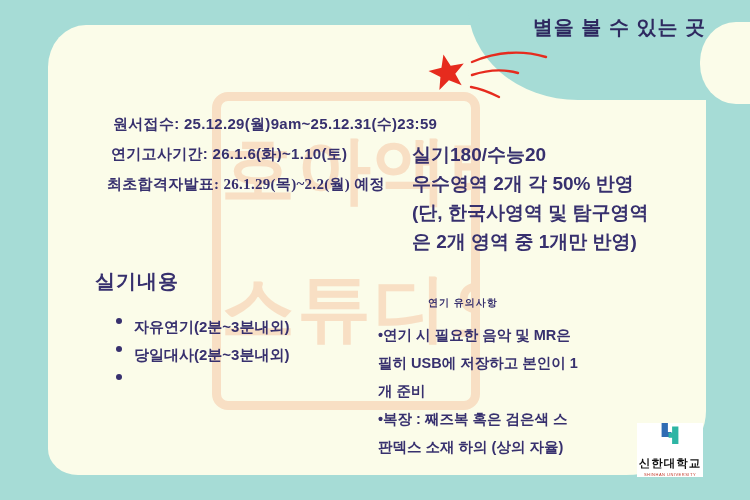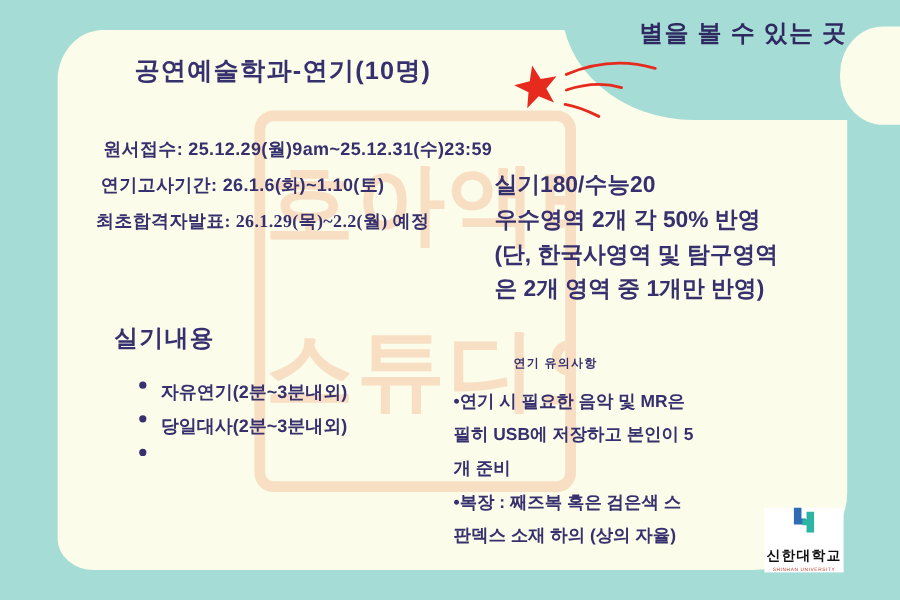--- a/index.html
+++ b/index.html
@@ -39,21 +39,21 @@
     position:absolute;left:112px;top:45px;
     font-size:21px;font-weight:bold;letter-spacing:1px;
   }
   .star-group{position:absolute;left:426px;top:46px;}
   .academy{
     position:absolute;left:480px;top:14px;width:226px;text-align:right;
     color:var(--academy-ink,#2e2960);font-weight:bold;
   }
   .academy .line1{font-size:20px;letter-spacing:1px;}
   .academy .line2{font-size:23px;letter-spacing:2px;margin-top:7px;}
-  .adm{position:absolute;font-size:15px;font-weight:bold;letter-spacing:.3px;white-space:nowrap;}
+  .adm{position:absolute;font-size:15px;font-weight:bold;letter-spacing:.3px;white-space:nowrap;margin-left:27px;}
   .adm0{left:86px;top:115px;}
   .adm1{left:84px;top:145px;}
   .adm2{left:80px;top:175px;font-family:Liberation Serif, serif;}
   .scoring{
     position:absolute;left:412px;top:140px;width:242px;text-align:left;
     font-size:19px;font-weight:bold;line-height:29px;white-space:nowrap;
   }
   .practical-heading{position:absolute;left:95px;top:268px;font-size:20px;font-weight:bold;letter-spacing:1px;}
   .practical-list{position:absolute;left:116px;top:318px;font-size:15px;font-weight:bold;}
   .practical-row{display:flex;align-items:flex-start;height:28px;white-space:nowrap;}
@@ -76,21 +76,20 @@
   <div class="card"></div>
 
   <div class="watermark">
     <div class="wm-line">호아액터</div>
     <div class="wm-line">스튜디오</div>
   </div>
 
   <div class="notch"></div>
   <div class="blob"></div>
 
-  <div class="title">공연예술학과-연기(10명)</div>
 
   <div class="star-group">
     <svg width="130" height="56" viewBox="0 0 130 56">
       <g transform="rotate(-12 22 30)">
         <polygon points="22,8 26.7,20.6 40,21 29.6,29.3 33.4,42 22,34.4 10.6,42 14.4,29.3 4,21 17.3,20.6" fill="var(--star-red,#e62b1e)"></polygon>
       </g>
       <path d="M46,16 C72,5 96,4 120,11" fill="none" stroke="var(--star-red,#e62b1e)" stroke-width="2.4" stroke-linecap="round"></path>
       <path d="M46,29 C64,23 78,23 92,27" fill="none" stroke="var(--star-red,#e62b1e)" stroke-width="2.4" stroke-linecap="round"></path>
       <path d="M45,41 C57,43 65,47 73,51" fill="none" stroke="var(--star-red,#e62b1e)" stroke-width="2.4" stroke-linecap="round"></path>
     </svg>
@@ -124,21 +123,21 @@
     </div>
     <div class="practical-row">
       <span class="dot"></span>
     </div>
   </div>
 
   <div class="notes-heading">연기 유의사항</div>
 
   <div class="notes">
     <div>•연기 시 필요한 음악 및 MR은</div>
-    <div>필히 USB에 저장하고 본인이 5</div>
+    <div>필히 USB에 저장하고 본인이 1</div>
     <div>개 준비</div>
     <div>•복장 : 째즈복 혹은 검은색 스</div>
     <div>판덱스 소재 하의 (상의 자율)</div>
   </div>
 
   <div class="uni-logo">
     <svg width="28" height="25" viewBox="0 0 34 30">
       <path d="M5,0 h9 v13 h5 v7 h-14 z" fill="var(--logo-blue,#2f6cb3)"></path>
       <path d="M20,5 h9 v25 h-9 v-9 h-5 v-7 h5 z" fill="var(--logo-teal,#2db5a4)"></path>
     </svg>

